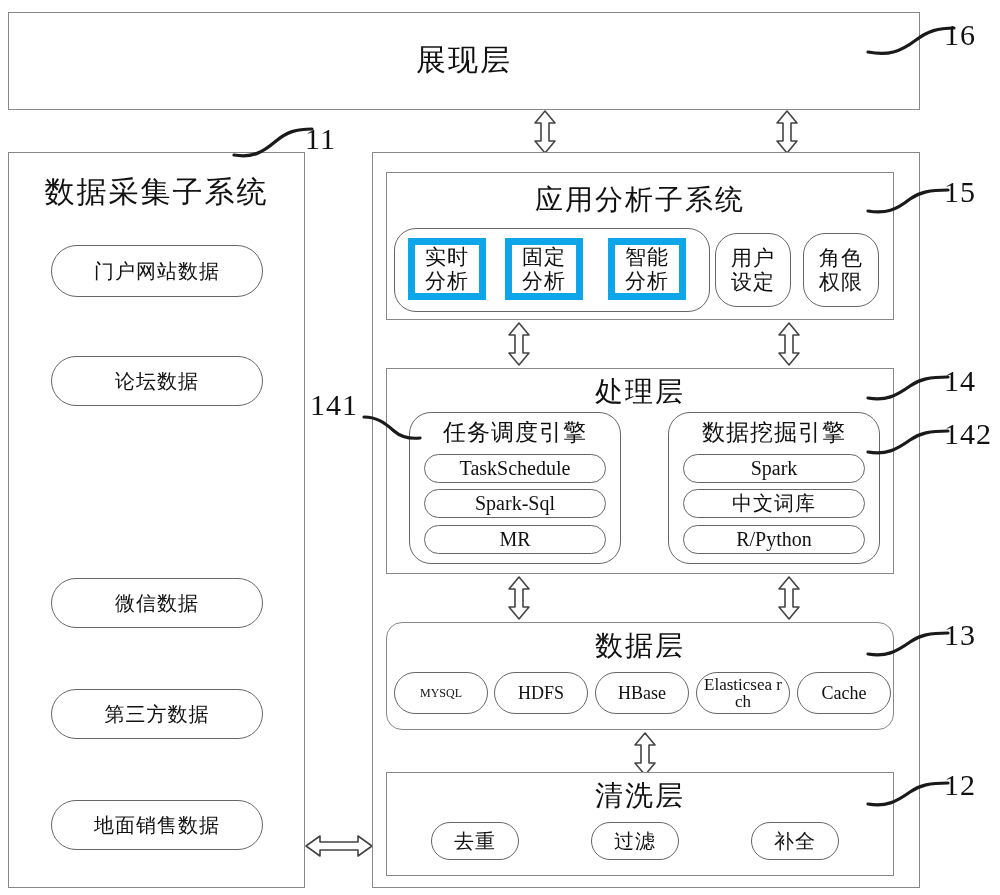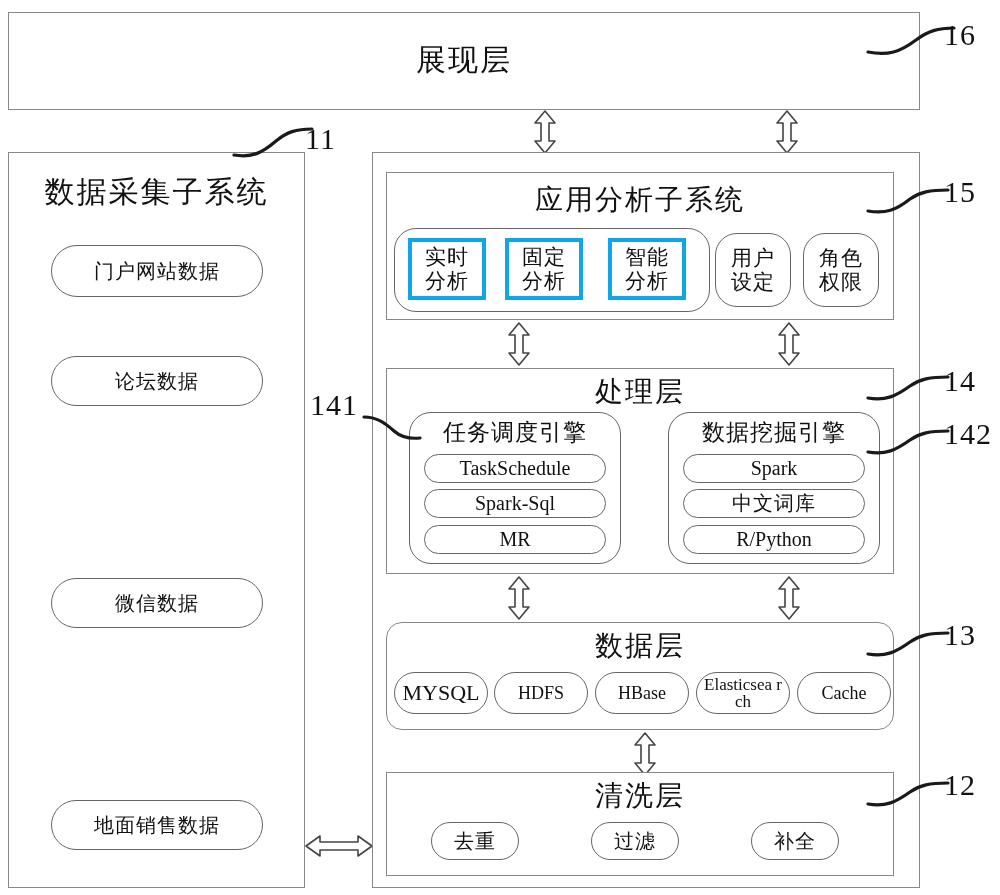--- a/index.html
+++ b/index.html
@@ -62,21 +62,21 @@
     justify-content: center;
     text-align: center;
     font-size: 21px;
     line-height: 1.15;
     letter-spacing: 1px;
   }
 
   
   .srect {
     position: absolute;
-    border: 4px solid #0ea5e9;
+    border: 7px solid #0ea5e9;
     background: #fff;
     display: flex;
     align-items: center;
     justify-content: center;
     text-align: center;
     font-size: 21px;
     line-height: 1.15;
     letter-spacing: 1px;
   }
 
@@ -125,20 +125,23 @@
 
   <div class="pill" style="left:42px; top:92px; width:212px; height:52px;">
     <span>门户网站数据</span>
   </div>
   <div class="pill" style="left:42px; top:203px; width:212px; height:50px;">
     <span>论坛数据</span>
   </div>
   <div class="pill" style="left:42px; top:425px; width:212px; height:50px;">
     <span>微信数据</span>
   </div>
+  <div class="pill" style="left:42px; top:536px; width:212px; height:50px;">
+    <span>第三方数据</span>
+  </div>
   <div class="pill" style="left:42px; top:647px; width:212px; height:50px;">
     <span>地面销售数据</span>
   </div>
 </div>
 
 <div class="leader" style="left:232px; top:125px; width:84px; height:34px;">
   <svg width="84" height="34" viewBox="0 0 84 34">
     <path d="M2 30 C 20 33, 30 28, 44 16 C 55 7, 64 4, 80 4" fill="none" stroke="#1a1a1a" stroke-width="3.2" stroke-linecap="round"></path>
   </svg>
 </div>
@@ -255,21 +258,21 @@
 <div class="arrow" style="left:777px; top:576px; width:24px; height:44px;">
   <svg width="24" height="44" viewBox="0 0 24 44">
     <path d="M12 1 L22 13 L16 13 L16 31 L22 31 L12 43 L2 31 L8 31 L8 13 L2 13 Z" fill="#ffffff" stroke="#444" stroke-width="1.6" stroke-linejoin="round"></path>
   </svg>
 </div>
 
 <div class="box" style="left:386px; top:622px; width:508px; height:108px;border-radius:16px;">
   <div class="title-cn" style="top:8px; font-size:28px;">数据层</div>
 </div>
 
-<div class="pill lat" style="left:394px; top:672px; width:94px; height:42px; font-size:22px;">
+<div class="pill lat" style="left:394px; top:672px; width:94px; height:42px; font-size:12px;">
   <span>MYSQL</span>
 </div>
 <div class="pill lat" style="left:494px; top:672px; width:94px; height:42px; font-size:18px;">
   <span>HDFS</span>
 </div>
 <div class="pill lat" style="left:595px; top:672px; width:94px; height:42px; font-size:18px;">
   <span>HBase</span>
 </div>
 <div class="pill lat" style="left:696px; top:672px; width:94px; height:42px; font-size:17px; line-height:1.0;">
   <span style="display:block; width:84px; word-break:break-all;">Elasticsea rch</span>

